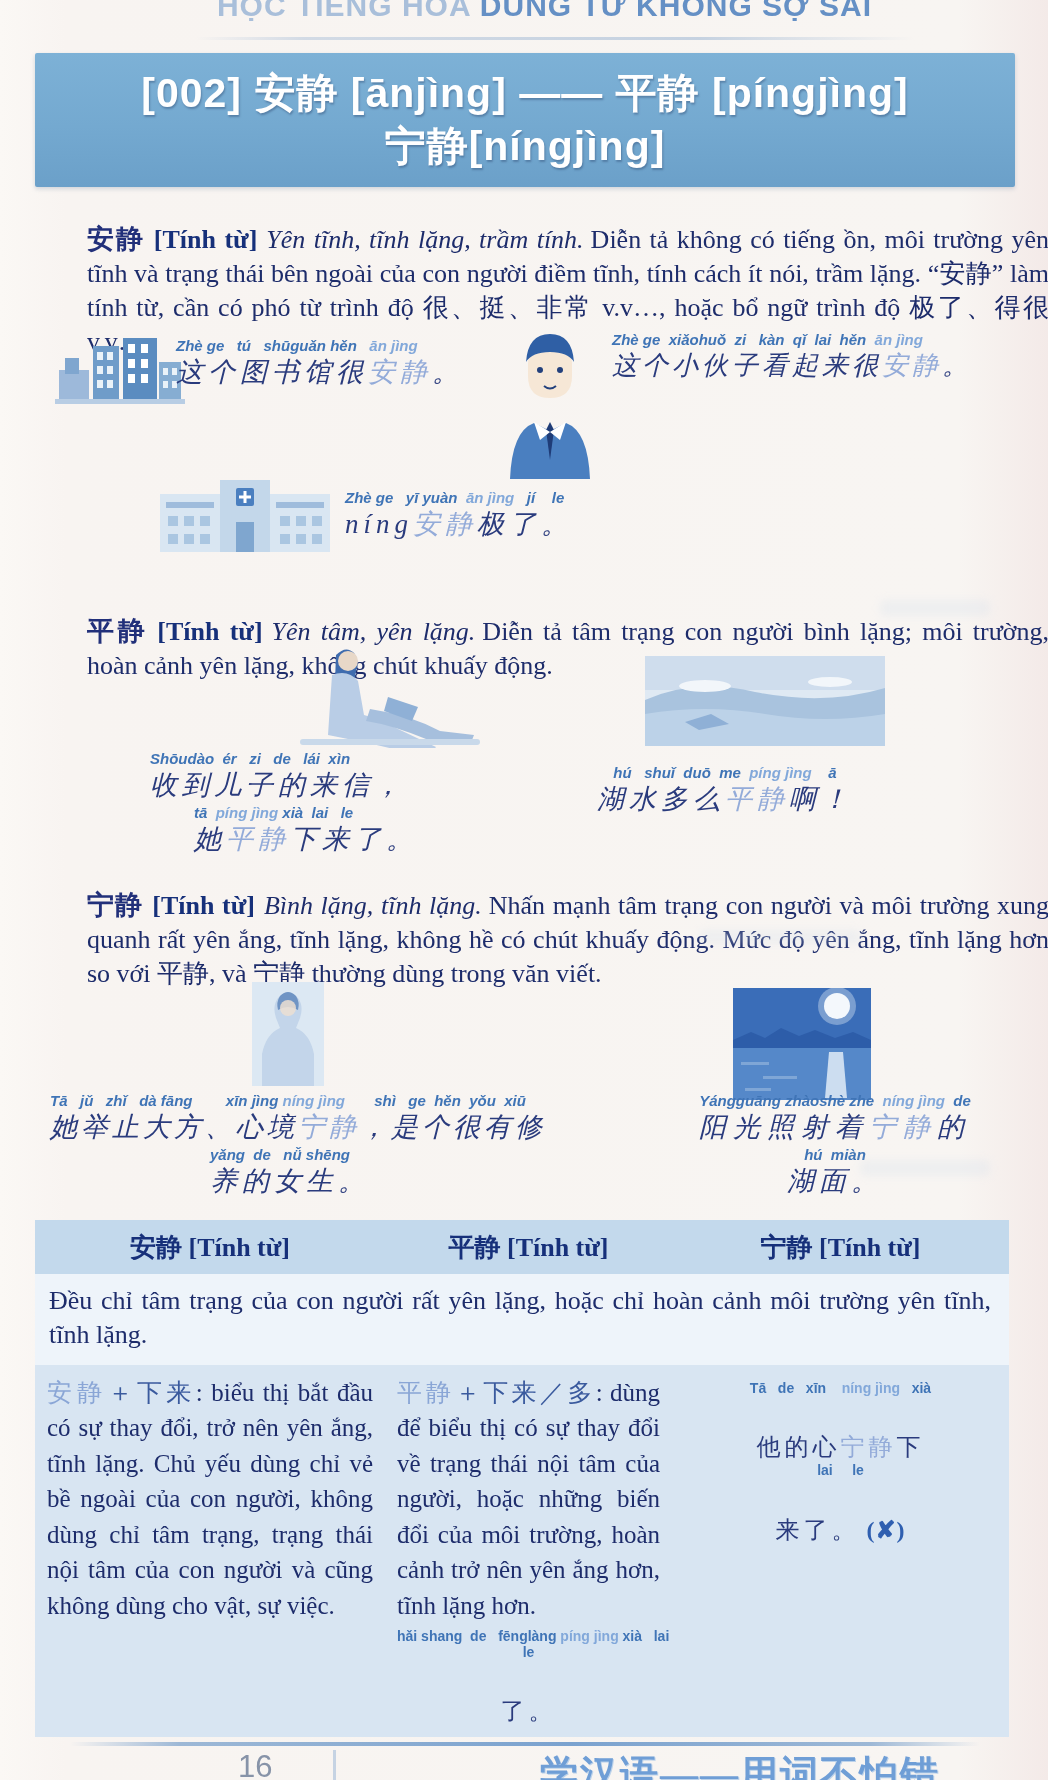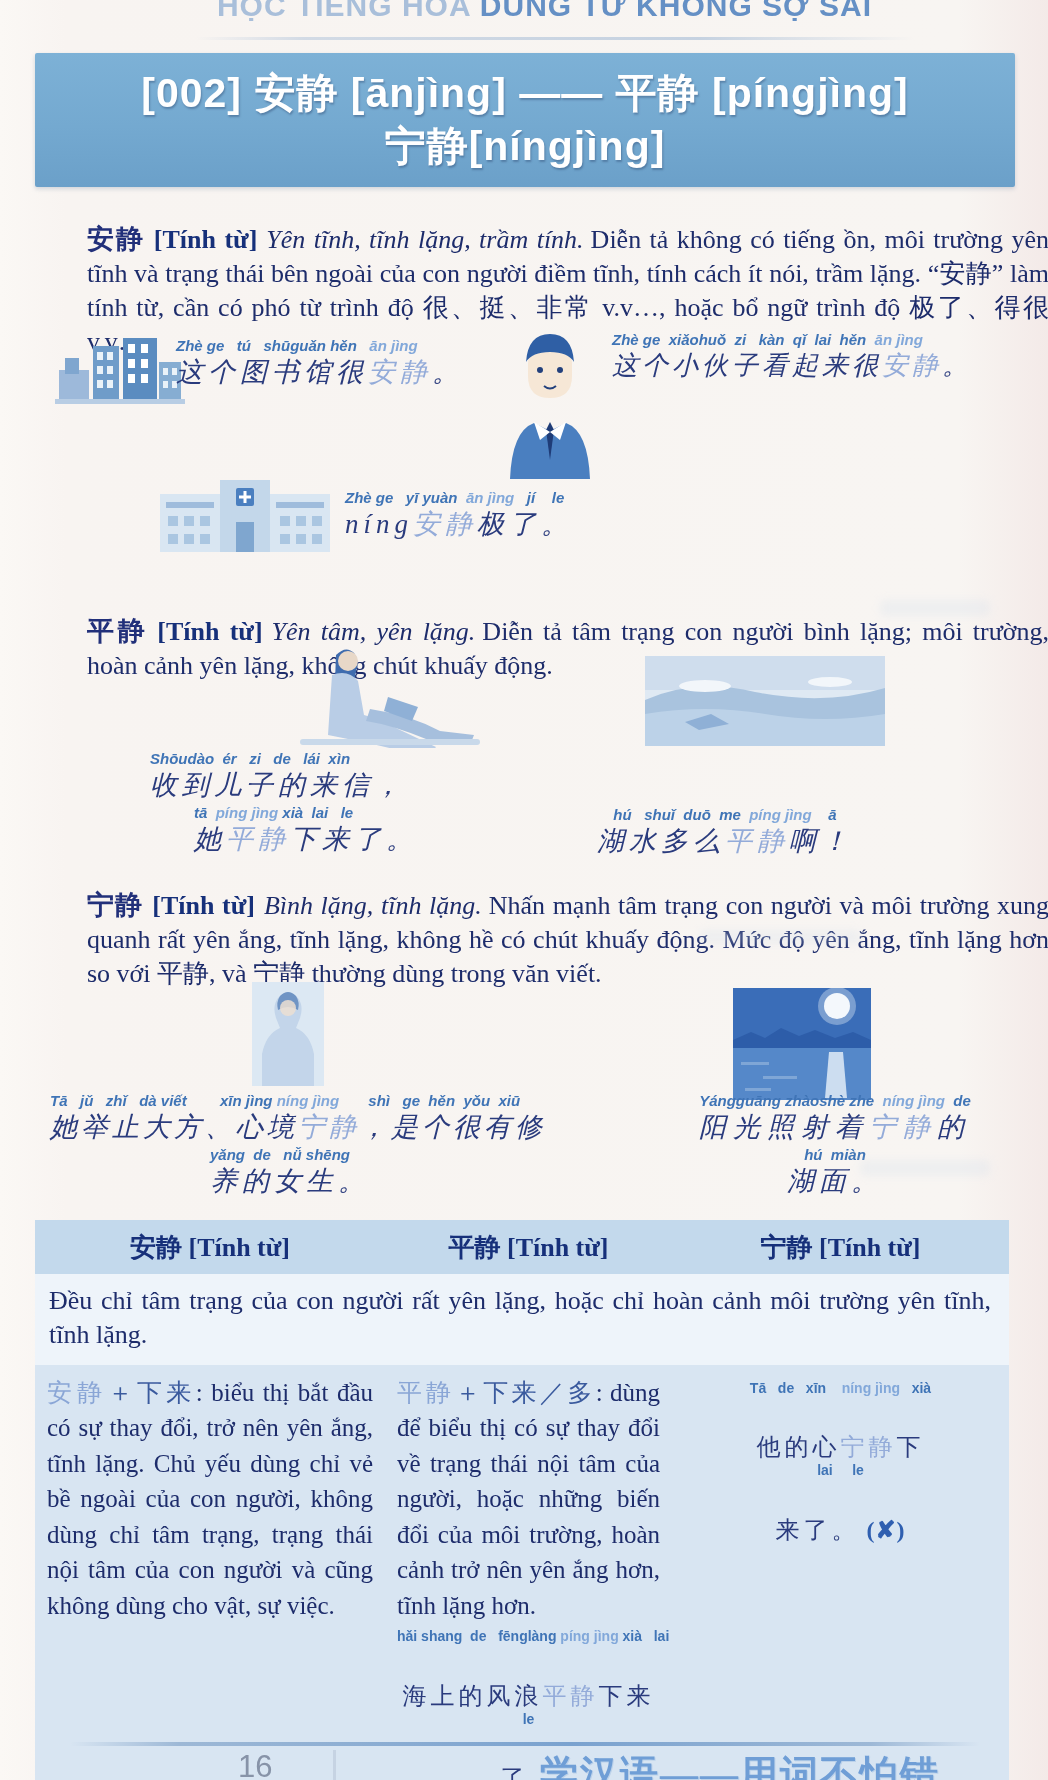--- a/index.html
+++ b/index.html
@@ -174,21 +174,21 @@
 
   <svg class="abs" style="left:645px;top:656px" width="240" height="90" viewBox="0 0 240 90">
     <rect x="0" y="0" width="240" height="90" fill="#dfe9f3"></rect>
     <rect x="0" y="0" width="240" height="34" fill="#cfdded"></rect>
     <path d="M0 44 q50 -22 110 -8 q70 14 130 -4 l0 58 l-240 0 Z" fill="#a9c3de"></path>
     <path d="M0 58 q60 -10 120 0 q60 10 120 0 l0 32 l-240 0 Z" fill="#bcd2e8"></path>
     <ellipse cx="60" cy="30" rx="26" ry="6" fill="#f2f6fa"></ellipse>
       <ellipse cx="185" cy="26" rx="22" ry="5" fill="#f2f6fa"></ellipse>
     <path d="M40 66 l26 -8 l18 10 l-30 6 Z" fill="#8fb0d6"></path>
   </svg>
-  <div class="ex center" style="left:555px;top:806px;width:340px">
+  <div class="ex center" style="left:555px;top:764px;width:340px">
     <div class="py"><span>hú   shuǐ  duō  me  </span><span class="key">píng jìng</span><span>    ā</span></div>
     <div class="zh"><span>湖水多么</span><span class="key">平静</span><span>啊！</span></div>
   </div>
 
   <p class="abs para" style="top:862px">
     <span class="term">宁静</span><span class="pos">[Tính từ]</span><i class="meaning">Bình lặng, tĩnh lặng.</i><span>Nhấn mạnh tâm trạng con người và môi trường xung quanh rất yên ắng, tĩnh lặng, không hề có chút khuấy động. Mức độ yên ắng, tĩnh lặng hơn so với 平静, và 宁静 thường dùng trong văn viết.</span>
   </p>
 
   <svg class="abs" style="left:252px;top:982px" width="72" height="104" viewBox="0 0 72 104">
     <rect x="0" y="0" width="72" height="104" fill="#dce8f3"></rect>
@@ -202,21 +202,21 @@
     <circle cx="104" cy="18" r="13" fill="#f4f8fc"></circle>
       <circle cx="104" cy="18" r="19" fill="#f4f8fc" opacity=".35"></circle>
     <path d="M0 52 l18 -8 l14 6 l16 -10 l18 8 l16 -6 l20 8 l18 -6 l18 8 l0 10 l-138 0 Z" fill="#2d5da9"></path>
     <rect x="0" y="60" width="138" height="52" fill="#5588c9"></rect>
     <path d="M96 64 l14 0 l4 46 l-22 0 Z" fill="#eaf2fa" opacity=".8"></path>
     <rect x="8" y="74" width="28" height="3" fill="#7fa6d6"></rect>
       <rect x="30" y="88" width="34" height="3" fill="#7fa6d6"></rect>
       <rect x="12" y="100" width="26" height="3" fill="#7fa6d6"></rect>
   </svg>
   <div class="ex" style="left:50px;top:1092px;width:560px;text-align:left">
-    <div class="py"><span>Tā   jǔ   zhǐ   dà viết        xīn jìng </span><span class="key">níng jìng</span><span>       shì   ge  hěn  yǒu  xiū</span></div>
+    <div class="py"><span>Tā   jǔ   zhǐ   dà fāng        xīn jìng </span><span class="key">níng jìng</span><span>       shì   ge  hěn  yǒu  xiū</span></div>
     <div class="zh" style="letter-spacing:4px"><span>她举止大方、心境</span><span class="key">宁静</span><span>，是个很有修</span></div>
     <div class="py" style="margin-left:160px"><span>yǎng  de   nǚ shēng</span></div>
     <div class="zh" style="margin-left:160px"><span>养的女生。</span></div>
   </div>
   <div class="ex center" style="left:645px;top:1092px;width:380px">
     <div class="py"><span>Yángguāng zhàoshè zhe  </span><span class="key">níng jìng</span><span>  de</span></div>
     <div class="zh" style="letter-spacing:7px"><span>阳光照射着</span><span class="key">宁静</span><span>的</span></div>
     <div class="py"><span>hú  miàn</span></div>
     <div class="zh"><span>湖面。</span></div>
   </div>
@@ -229,21 +229,20 @@
     <div class="cmp-cell cmp-shared">Đều chỉ tâm trạng của con người rất yên lặng, hoặc chỉ hoàn cảnh môi trường yên tĩnh, tĩnh lặng.</div>
 
     <div class="cmp-cell cmp-body">
       <span class="lead-key">安静</span><span class="lead-rest">＋下来</span><span>: </span><span>biểu thị bắt đầu có sự thay đổi, trở nên yên ắng, tĩnh lặng. Chủ yếu dùng chỉ vẻ bề ngoài của con người, không dùng chỉ tâm trạng, trạng thái nội tâm của con người và cũng không dùng cho vật, sự việc.</span>
     </div>
 
     <div class="cmp-cell cmp-body">
       <span class="lead-key">平静</span><span class="lead-rest">＋下来／多</span><span>: </span><span>dùng để biểu thị có sự thay đổi về trạng thái nội tâm của người, hoặc những biến đổi của môi trường, hoàn cảnh trở nên yên ắng hơn, tĩnh lặng hơn.</span>
       <div class="cmp-example">
         <div class="py"><span>hǎi shang  de   fēnglàng </span><span class="key">píng jìng</span><span> xià   lai</span></div>
-        <div class="zh"><span>海上的风浪</span><span class="key">平静</span><span>下来</span></div>
         <div class="py"><span>le</span></div>
         <div class="zh"><span>了。</span></div>
       </div>
     </div>
 
     <div class="cmp-cell cmp-body">
       <div class="cmp-example">
         <div class="py"><span>Tā   de   xīn    </span><span class="key">níng jìng</span><span>   xià</span></div>
         <div class="zh"><span>他的心</span><span class="key">宁静</span><span>下</span></div>
         <div class="py"><span>lai     le</span></div>

